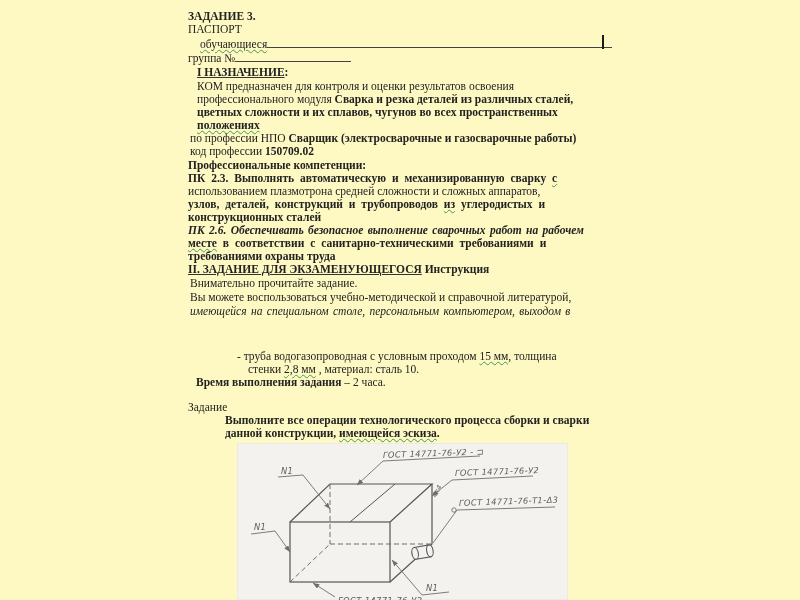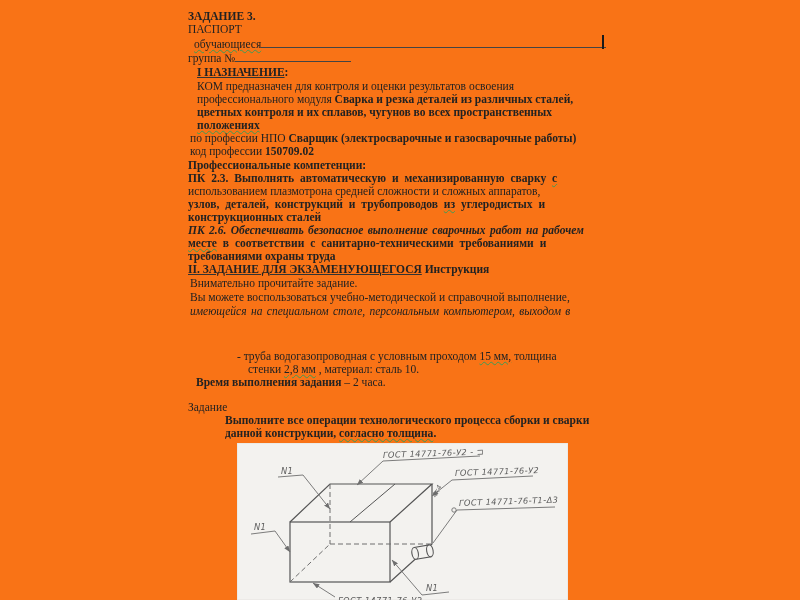--- a/index.html
+++ b/index.html
@@ -1,18 +1,18 @@
 <!DOCTYPE html>
 <html><head>
 <meta charset="utf-8">
 <style>
   html,body{margin:0;padding:0;}
   body{width:800px;height:600px;background:#ffffff;overflow:hidden;position:relative;
        font-family:"Liberation Serif","DejaVu Serif",serif;}
-  .page{position:absolute;left:0;top:0;width:800px;height:600px;background:#f97316;}
+  .page{position:absolute;left:0;top:0;width:800px;height:600px;background:#fef9c3;}
   .ln{position:absolute;white-space:nowrap;font-size:11.5px;line-height:13px;color:#222222;}
   .b{font-weight:bold;}
   .u{text-decoration:underline;text-decoration-color:#333;text-decoration-thickness:1px;}
   .wavy{text-decoration:underline;text-decoration-style:wavy;text-decoration-color:#3f9b55;
         text-decoration-thickness:1px;}
   .ws{word-spacing:3px;text-align:right;}
   .ws1{word-spacing:1.5px;font-style:italic;}
   .blank{display:inline-block;border-bottom:1px solid #444;height:11px;vertical-align:baseline;}
   .cursor{position:absolute;width:1.5px;height:14px;background:#1a1a1a;}
   .drawing{position:absolute;left:237px;top:443px;width:331px;height:157px;}
@@ -20,51 +20,51 @@
         letter-spacing:0.4px;fill:#5d5d5d;}
   .hand-sm{font-family:"DejaVu Sans",sans-serif;font-style:italic;font-size:7px;fill:#6a6a6a;}
 </style>
 </head>
 <body>
 
 <div class="page">
 
   <div class="ln b" style="left:188px;top:10px">ЗАДАНИЕ 3.</div>
   <div class="ln" style="left:188px;top:23px">ПАСПОРТ</div>
-  <div class="ln" style="left:194px;top:36px"><span class="wavy">обучающиеся</span><span class="blank" style="width:345px"></span></div>
+  <div class="ln" style="left:200px;top:36px"><span class="wavy">обучающиеся</span><span class="blank" style="width:345px"></span></div>
   <div class="cursor" style="left:602px;top:35px"></div>
   <div class="ln" style="left:188px;top:50px"><span>группа №</span><span class="blank" style="width:116px"></span></div>
 
   <div class="ln b" style="left:197px;top:66px"><span class="u">I НАЗНАЧЕНИЕ</span><span>:</span></div>
   <div class="ln" style="left:197px;top:93px"><span>профессионального модуля </span><span class="b">Сварка и резка деталей из различных сталей,</span></div>
   <div class="ln" style="left:197px;top:80px">КОМ предназначен для контроля и оценки результатов освоения</div>
-  <div class="ln b" style="left:197px;top:106px">цветных контроля и их сплавов, чугунов во всех пространственных</div>
+  <div class="ln b" style="left:197px;top:106px">цветных сложности и их сплавов, чугунов во всех пространственных</div>
   <div class="ln b" style="left:197px;top:119px"><span class="wavy">положениях</span></div>
   <div class="ln" style="left:190px;top:132px"><span>по профессии НПО </span><span class="b">Сварщик (электросварочные и газосварочные работы)</span></div>
   <div class="ln" style="left:190px;top:145px"><span>код профессии </span><span class="b">150709.02</span></div>
   <div class="ln b" style="left:188px;top:159px">Профессиональные компетенции:</div>
   <div class="ln b ws" style="left:188px;top:172px"><span>ПК 2.3. Выполнять автоматическую и механизированную сварку </span><span class="wavy">с</span></div>
   <div class="ln" style="left:188px;top:185px">использованием плазмотрона средней сложности и сложных аппаратов,</div>
   <div class="ln b ws" style="left:188px;top:198px"><span>узлов, деталей, конструкций и трубопроводов </span><span class="wavy">из</span><span> углеродистых и</span></div>
   <div class="ln b" style="left:188px;top:211px">конструкционных сталей</div>
   <div class="ln b ws1" style="left:188px;top:224px">ПК 2.6. Обеспечивать безопасное выполнение сварочных работ на рабочем</div>
   <div class="ln b ws" style="left:188px;top:237px"><span class="wavy">месте</span><span> в соответствии с санитарно-техническими требованиями и</span></div>
   <div class="ln b" style="left:188px;top:250px">требованиями охраны труда</div>
 
   <div class="ln b" style="left:188px;top:263px"><span class="u">II. ЗАДАНИЕ ДЛЯ ЭКЗАМЕНУЮЩЕГОСЯ</span><span> Инструкция</span></div>
   <div class="ln" style="left:190px;top:277px">Внимательно прочитайте задание.</div>
-  <div class="ln" style="left:190px;top:291px">Вы можете воспользоваться учебно-методической и справочной выполнение,</div>
+  <div class="ln" style="left:190px;top:291px">Вы можете воспользоваться учебно-методической и справочной литературой,</div>
   <div class="ln ws1" style="left:190px;top:305px">имеющейся на специальном столе, персональным компьютером, выходом в</div>
   <div class="ln" style="left:237px;top:350px"><span>- труба водогазопроводная с условным проходом </span><span class="wavy">15 мм,</span><span> толщина</span></div>
   <div class="ln" style="left:248px;top:363px"><span>стенки </span><span class="wavy">2,8 мм</span><span> , материал: сталь 10.</span></div>
   <div class="ln" style="left:196px;top:376px"><span class="b">Время выполнения задания</span><span> – 2 часа.</span></div>
 
   <div class="ln" style="left:188px;top:401px">Задание</div>
   <div class="ln b" style="left:225px;top:414px">Выполните все операции технологического процесса сборки и сварки</div>
-  <div class="ln b" style="left:225px;top:427px"><span>данной конструкции, </span><span class="wavy">согласно толщина</span><span>.</span></div>
+  <div class="ln b" style="left:225px;top:427px"><span>данной конструкции, </span><span class="wavy">имеющейся эскиза</span><span>.</span></div>
 
   <svg class="drawing" viewBox="0 0 331 157">
     <defs>
       <marker id="arr" markerWidth="7" markerHeight="5" refX="6.3" refY="2.5" orient="auto" markerUnits="userSpaceOnUse">
         <path d="M0,0 L6.5,2.5 L0,5 Z" fill="#6e6e6e"></path>
       </marker>
     </defs>
 
     <rect x="0" y="0" width="331" height="157" fill="#f3f2ef" stroke="#e4e2de" stroke-width="1"></rect>
 

